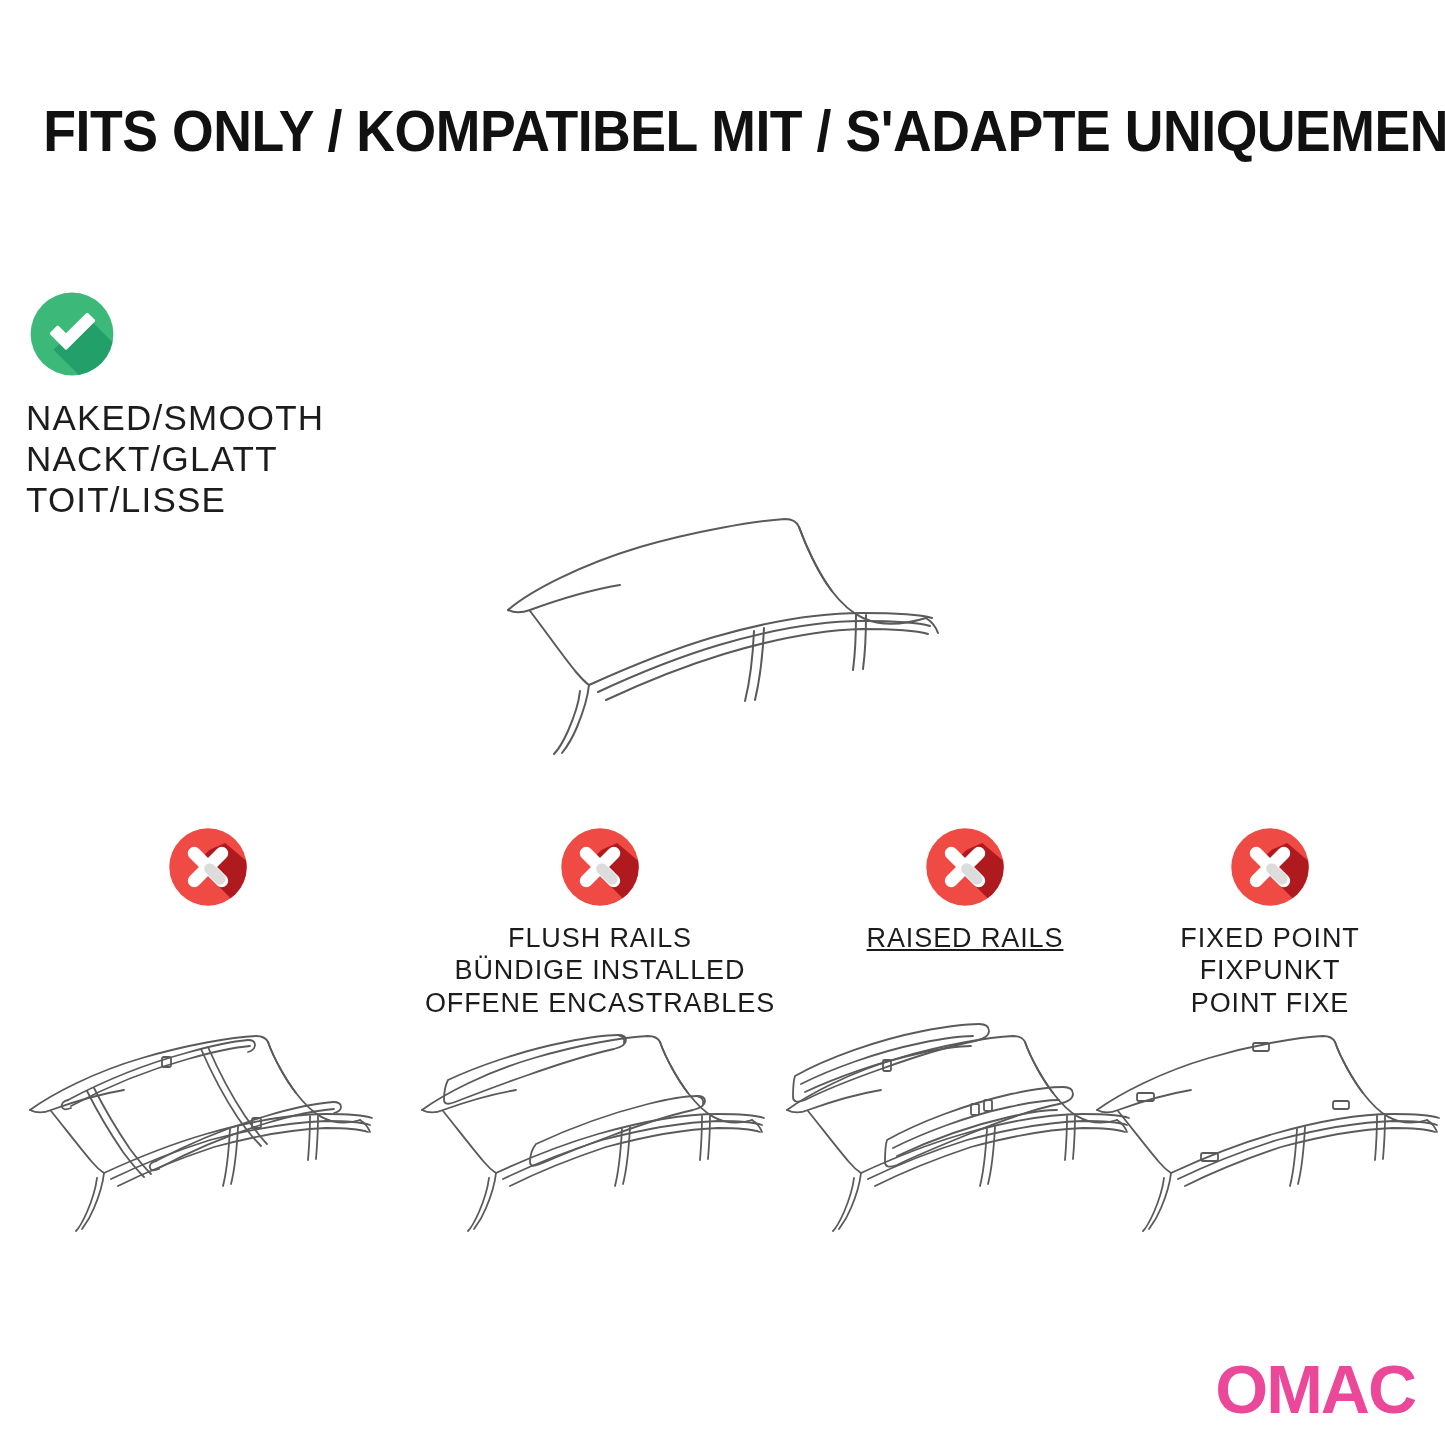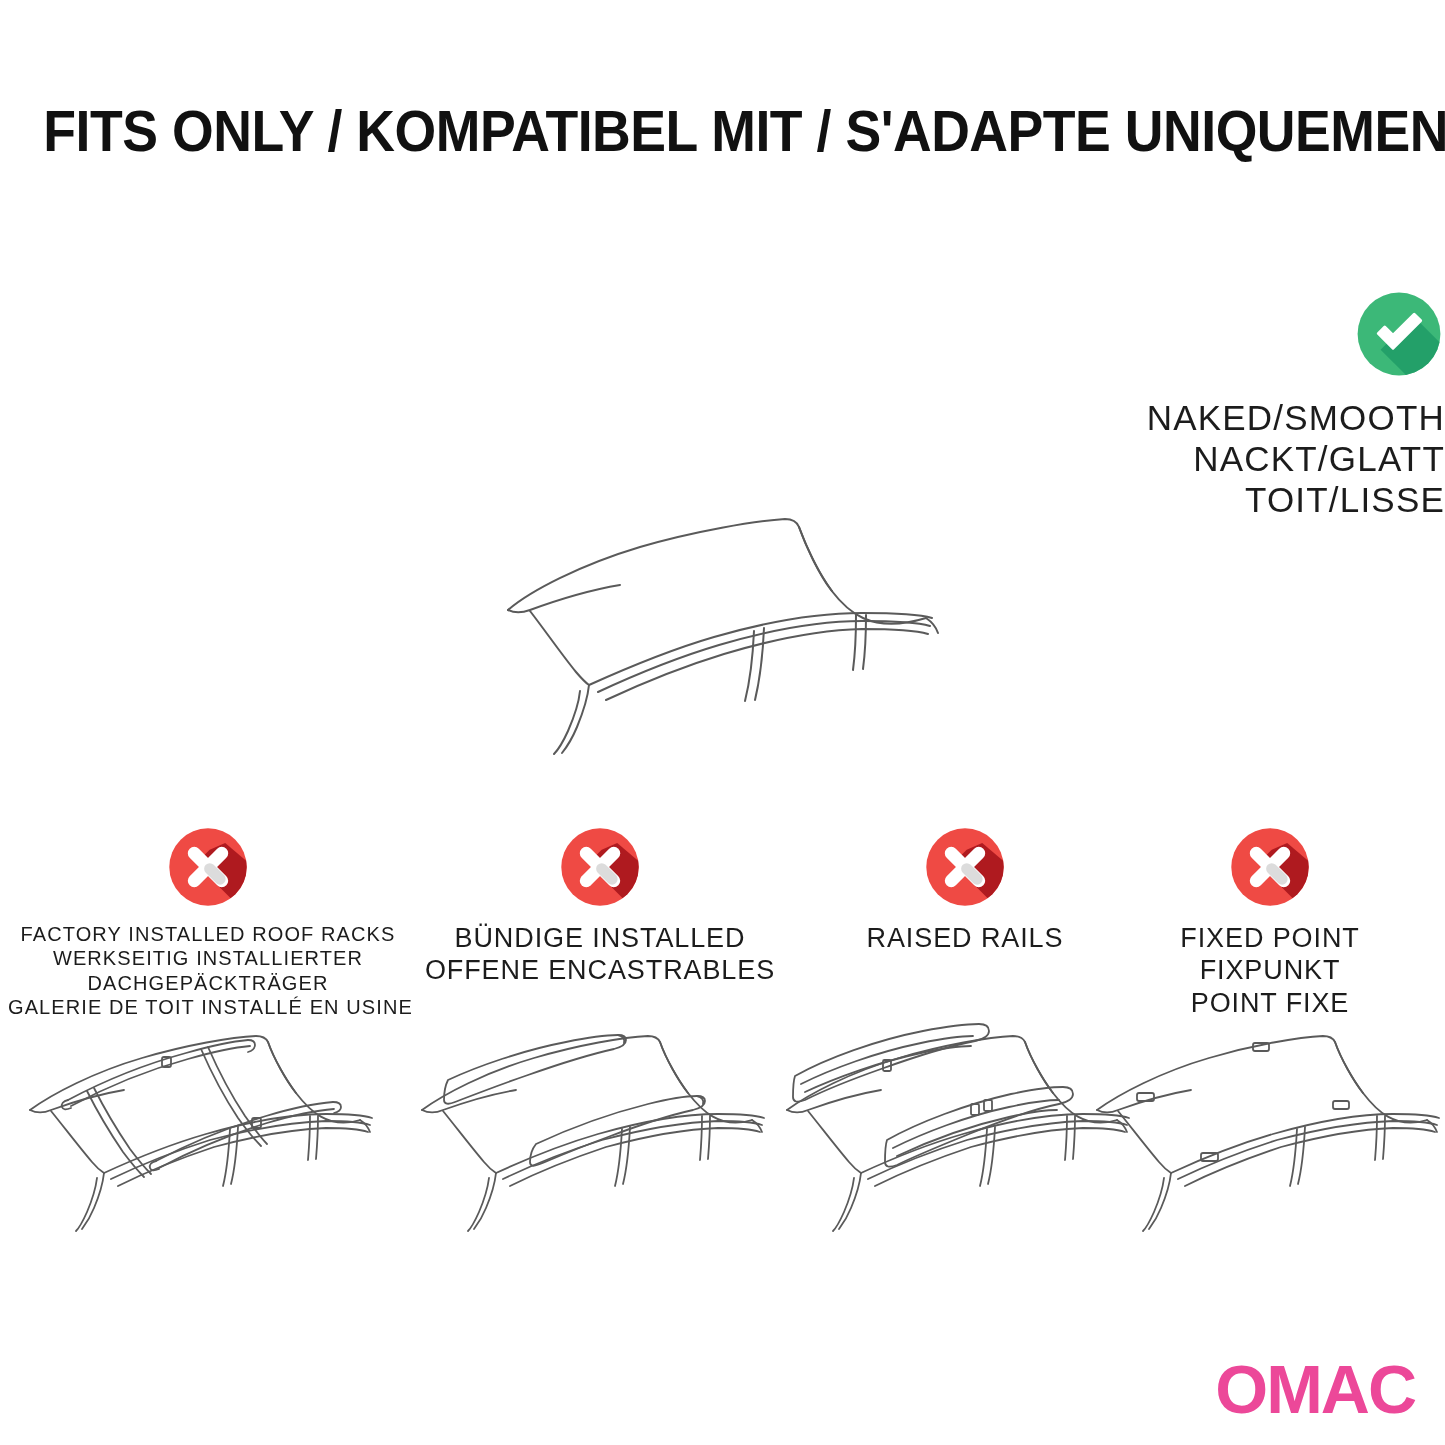--- a/index.html
+++ b/index.html
@@ -26,21 +26,22 @@
     color:#111111;
     transform:scaleX(0.94);
     white-space:nowrap;
   }
 
   
   .ok-block{
     position:absolute;
     left:0;right:0;
     top:288px;
-    text-align:right;
+    text-align:left;
+    padding-left:26px;
   }
   .badge{
     display:block;
     margin:0 auto;
     position:relative;
   }
   .ok-labels{
     margin-top:14px;
     font-size:35px;
     line-height:1.17;
@@ -173,26 +174,20 @@
           <g clip-path="url(#xc1)">
             <path d="M52 30 L36 46 L100 110 L112 58 L70 22 Z" fill="#a7151c" opacity="0.9"></path>
           </g>
           <g stroke="#ffffff" stroke-width="15" stroke-linecap="round">
             <line x1="34" y1="34" x2="66" y2="66"></line>
             <line x1="66" y1="34" x2="34" y2="66"></line>
           </g>
           <line x1="52" y1="52" x2="64" y2="64" stroke="#dcdcdc" stroke-width="13" stroke-linecap="round"></line>
         </svg>
       </span>
-      <div class="lbl">
-        <div>FACTORY INSTALLED ROOF RACKS</div>
-        <div>WERKSEITIG INSTALLIERTER</div>
-        <div>DACHGEPÄCKTRÄGER</div>
-        <div>GALERIE DE TOIT INSTALLÉ EN USINE</div>
-      </div>
       <div class="col-art" style="top:196px;">
         <svg width="400" height="230" viewBox="0 0 400 230" aria-hidden="true">
           <g fill="none" stroke="#5a5a5a" stroke-width="1.8" stroke-linejoin="round" stroke-linecap="round">
 
             <path d="M22 90 C 44 74 86 52 134 38 C 178 25 224 17 248 16 C 254 16 258 18 260 22 C 266 39 278 60 288 73"></path>
             <path d="M260 22 C 266 39 278 60 288 73 C 301 90 320 110 352 100"></path>
             <path d="M22 90 C 28 93 36 93 43 90 C 68 81 92 74 116 70"></path>
             <path d="M43 91 C 56 107 72 128 84 142 C 89 148 93 151 96 153"></path>
             <path d="M96 153 C 95 162 92 174 86 188 C 82 198 77 205 74 209"></path>
             <path d="M89 158 C 88 166 85 178 79 192 C 75 201 71 208 68 211"></path>
@@ -239,20 +234,21 @@
             <path d="M52 30 L36 46 L100 110 L112 58 L70 22 Z" fill="#a7151c" opacity="0.9"></path>
           </g>
           <g stroke="#ffffff" stroke-width="15" stroke-linecap="round">
             <line x1="34" y1="34" x2="66" y2="66"></line>
             <line x1="66" y1="34" x2="34" y2="66"></line>
           </g>
           <line x1="52" y1="52" x2="64" y2="64" stroke="#dcdcdc" stroke-width="13" stroke-linecap="round"></line>
         </svg>
       </span>
       <div class="lbl">
+        <div>FLUSH RAILS</div>
         <div>BÜNDIGE INSTALLED</div>
         <div>OFFENE ENCASTRABLES</div>
       </div>
       <div class="col-art" style="top:196px;">
         <svg width="400" height="230" viewBox="0 0 400 230" aria-hidden="true">
           <g fill="none" stroke="#5a5a5a" stroke-width="1.8" stroke-linejoin="round" stroke-linecap="round">
             <path d="M22 90 C 44 74 86 52 134 38 C 178 25 224 17 248 16 C 254 16 258 18 260 22 C 266 39 278 60 288 73"></path>
             <path d="M260 22 C 266 39 278 60 288 73 C 301 90 320 110 352 100"></path>
             <path d="M22 90 C 28 93 36 93 43 90 C 68 81 92 74 116 70"></path>
             <path d="M43 91 C 56 107 72 128 84 142 C 89 148 93 151 96 153"></path>
@@ -271,21 +267,21 @@
                      C 196 33 162 43 128 55 C 96 66 68 77 55 82 C 48 85 44 84 44 80 C 44 74 45 66 48 60 Z"></path>
             <path d="M218 15 C 223 16 225 19 224 23"></path>
             <path d="M136 124 C 166 110 208 94 248 84 C 272 78 288 76 297 76 C 303 76 305 78 305 81 C 305 85 301 88 293 90
                      C 275 94 242 104 208 117 C 178 128 152 139 140 144 C 133 147 130 146 130 142 C 130 136 132 129 136 124 Z"></path>
             <path d="M297 76 C 302 77 304 80 303 84"></path>
           </g>
         </svg>
       </div>
     </div>
 
-    <div class="col size-md" style="left:765px;width:400px;">
+    <div class="col size-md" style="left:765px;width:400px;text-decoration:underline;">
       <span class="x-badge">
         <svg width="86" height="86" viewBox="0 0 100 100" aria-hidden="true">
           <defs>
               <clipPath id="xc3">
                 <circle cx="50" cy="50" r="45"></circle>
               </clipPath>
             </defs>
           <circle cx="50" cy="50" r="45" fill="#ef4a44"></circle>
           <g clip-path="url(#xc3)">
             <path d="M52 30 L36 46 L100 110 L112 58 L70 22 Z" fill="#a7151c" opacity="0.9"></path>

